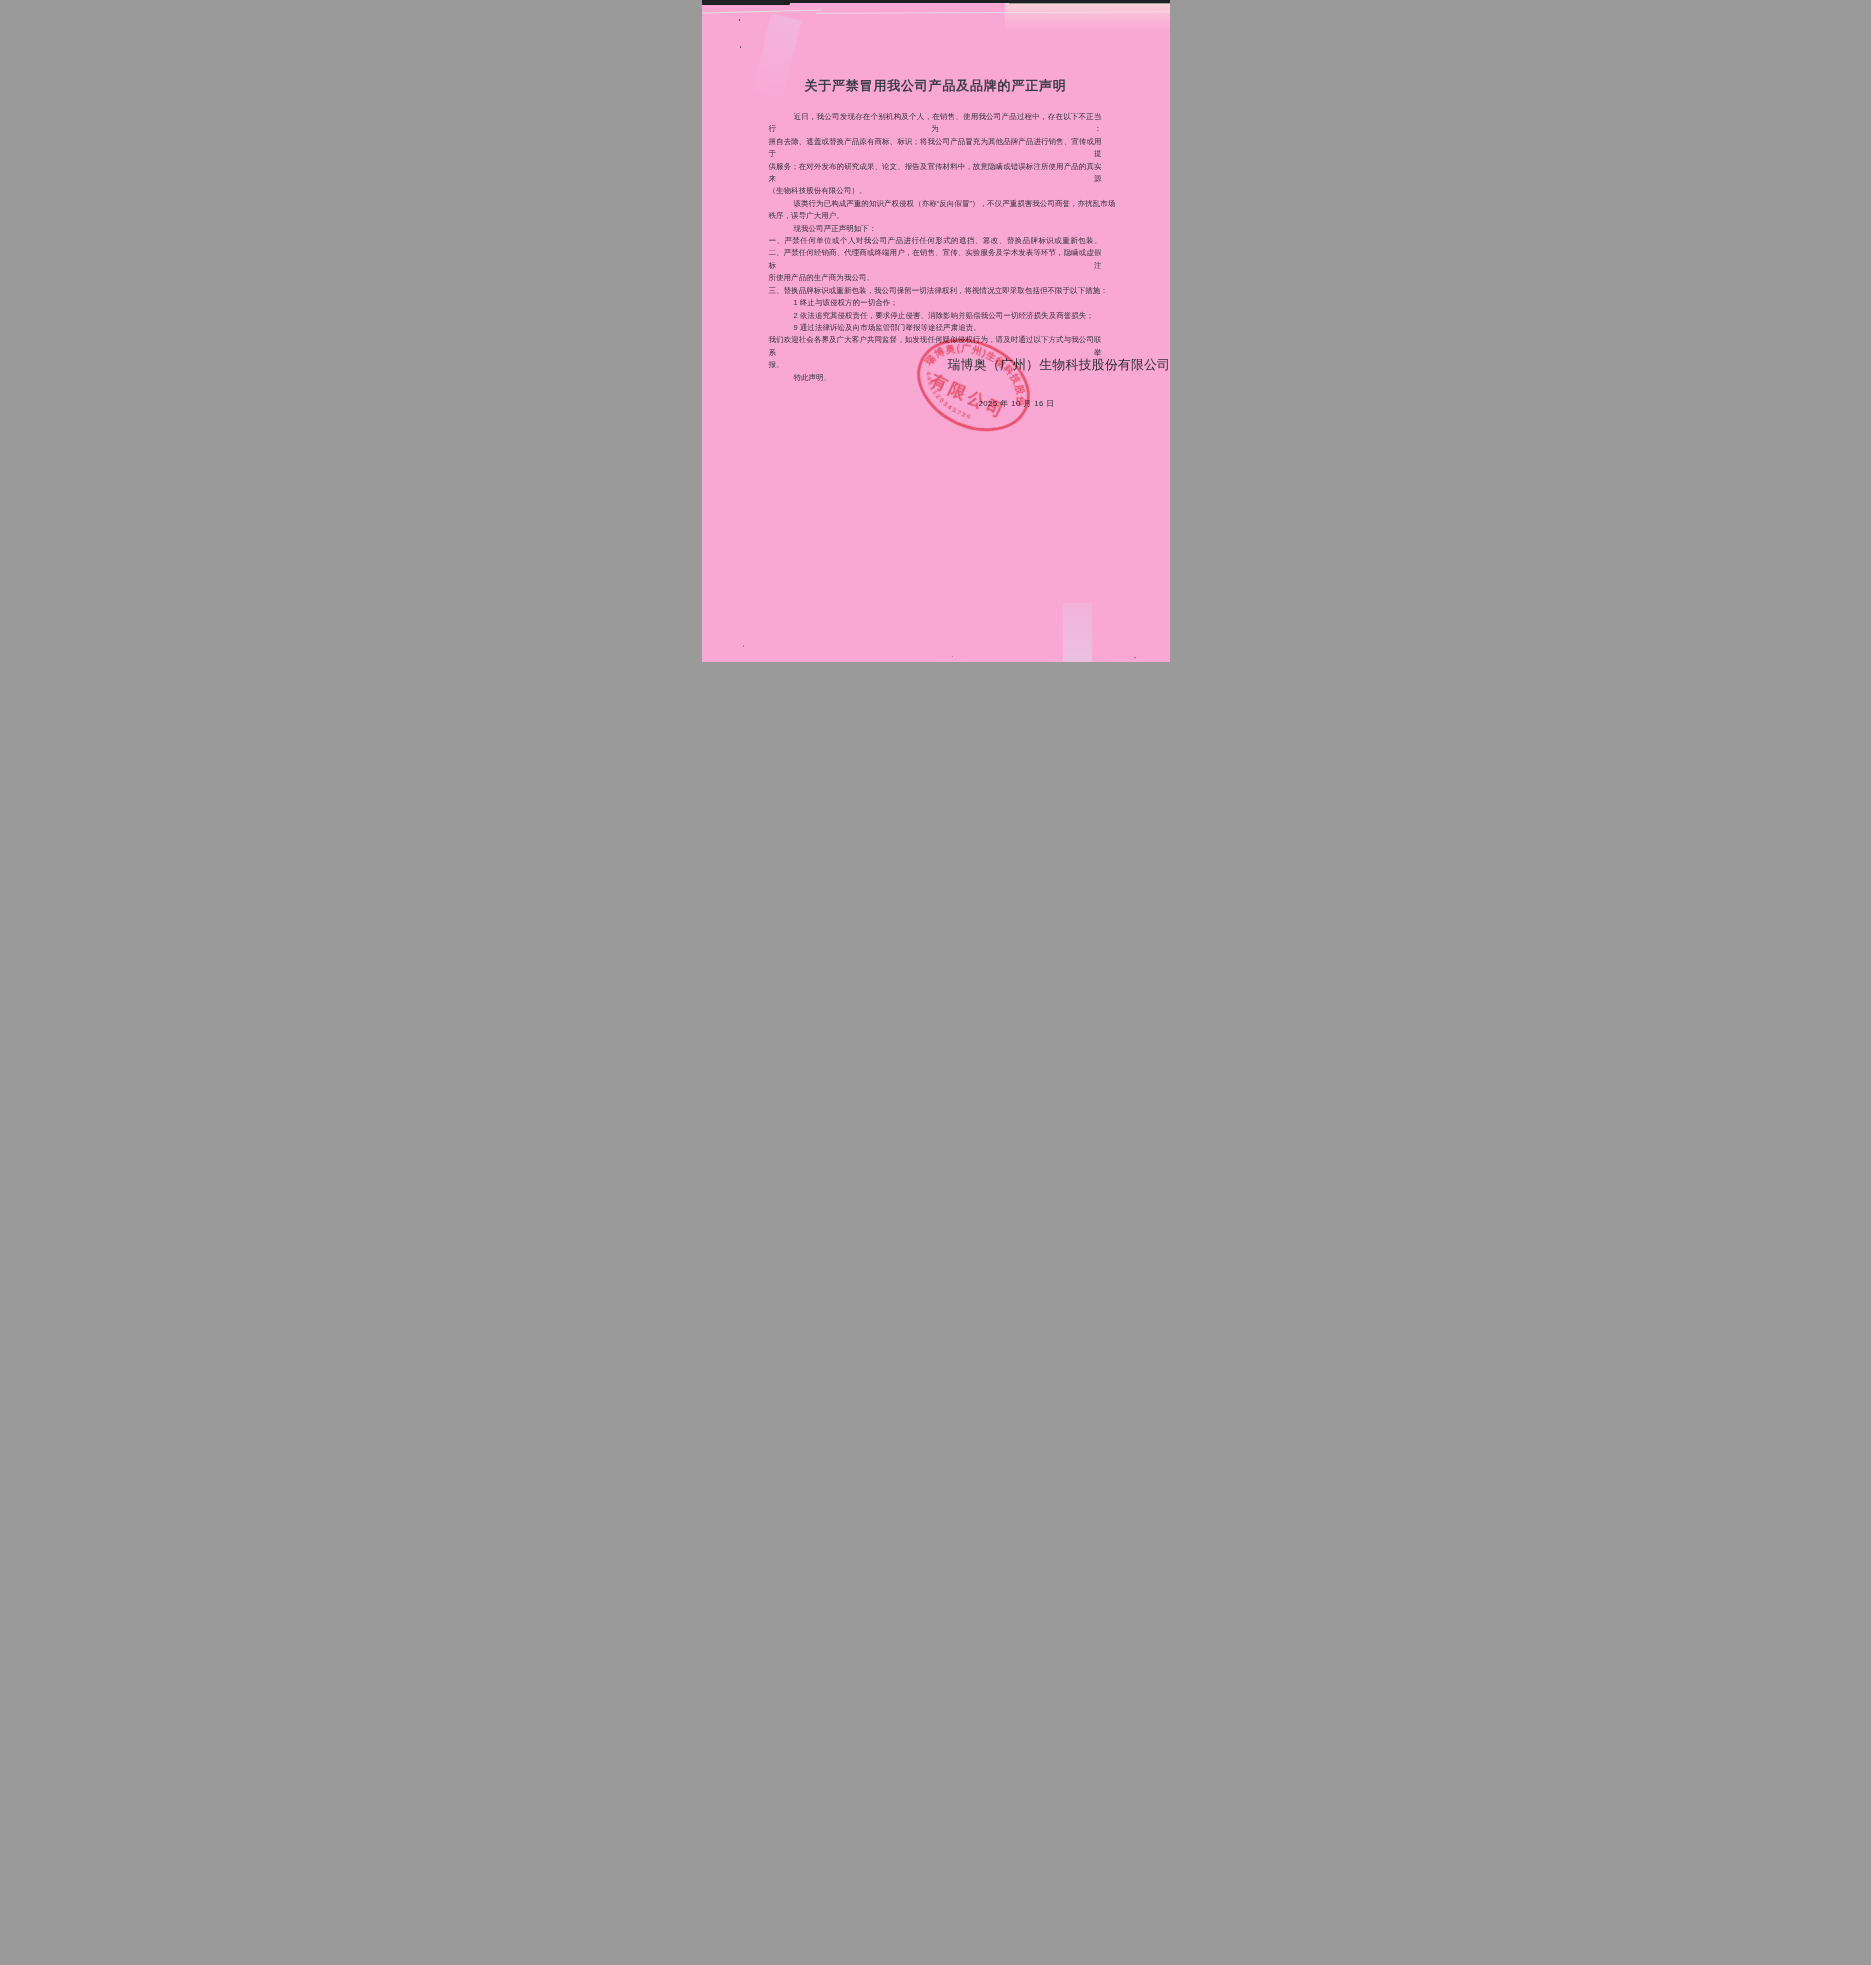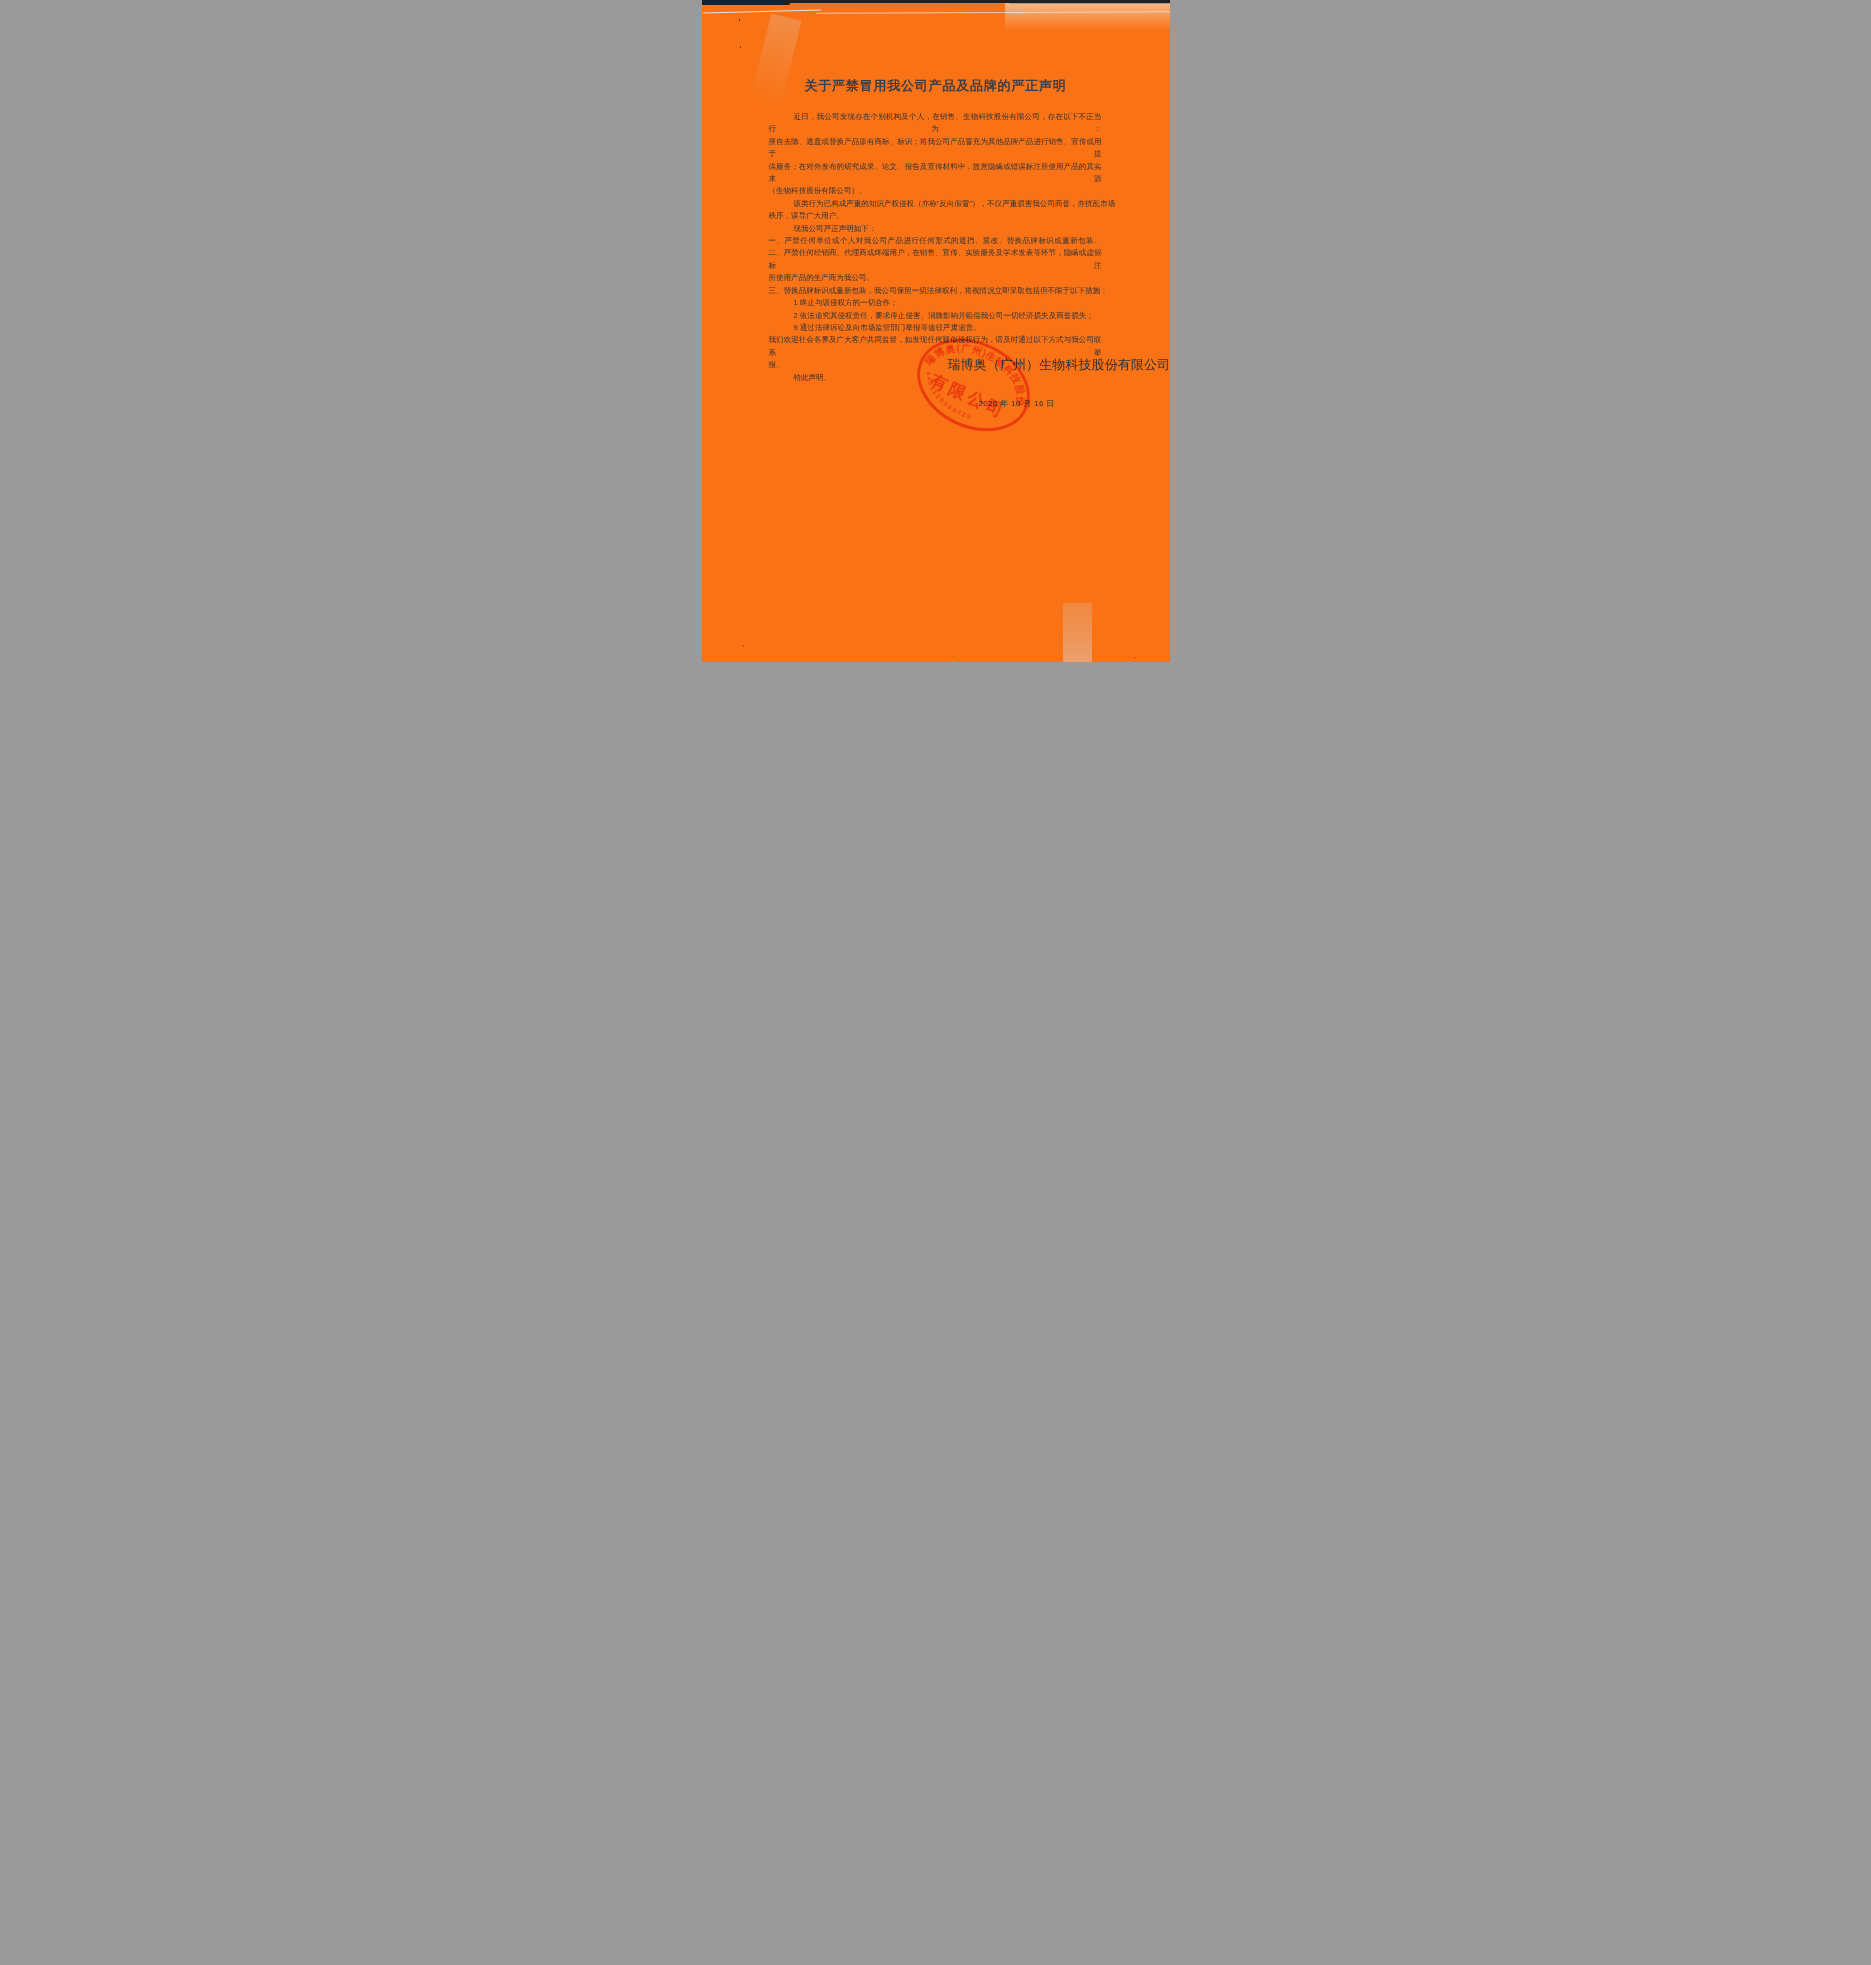--- a/index.html
+++ b/index.html
@@ -1,20 +1,20 @@
 <!DOCTYPE html>
 <html style="font-size:6.3px"><head>
 <meta charset="utf-8">
 <style>
   html,body{margin:0;padding:0;background:#9a9a9a;}
   .page{
     position:relative;
     width:468px;height:662px;
     margin:0 auto;
-    background:#f97316;
+    background:#f9a8d4;
     overflow:hidden;
     font-family:"Liberation Sans", sans-serif;
     color:#2e3239;
   }
   
   .topbar{position:absolute;top:0;left:0;width:100%;height:3.1px;background:#1f2023;}
   .topbar-tail{position:absolute;top:3.1px;left:0;width:88px;height:1.6px;background:#1f2023;border-radius:0 0 1.6px 0.8px;}
   .topbar-right{position:absolute;top:3.1px;right:0;width:161px;height:1.2px;background:#26272a;opacity:.85;}
   .cream{position:absolute;top:3.1px;right:0;width:165px;height:27px;background:linear-gradient(180deg,rgba(247,243,228,.55),rgba(247,243,228,0));}
   .crease1{position:absolute;top:10.6px;left:1.6px;width:118px;height:0.4px;background:#dde0e4;transform:rotate(-1.4deg);}
@@ -73,21 +73,21 @@
   <div class="streak-br"></div>
   <div class="speck sp1"></div>
   <div class="speck sp2"></div>
   <div class="speck sp3"></div>
   <div class="speck sp4"></div>
   <div class="speck sp5"></div>
 
   <div class="title">关于严禁冒用我公司产品及品牌的严正声明</div>
 
   <div class="body-text" id="body-text">
-      <div class="line ind fill">近日，我公司发现存在个别机构及个人，在销售、生物科技股份有限公司，存在以下不正当行为：</div>
+      <div class="line ind fill">近日，我公司发现存在个别机构及个人，在销售、使用我公司产品过程中，存在以下不正当行为：</div>
       <div class="line fill">擅自去除、遮盖或替换产品原有商标、标识；将我公司产品冒充为其他品牌产品进行销售、宣传或用于提</div>
       <div class="line fill">供服务；在对外发布的研究成果、论文、报告及宣传材料中，故意隐瞒或错误标注所使用产品的真实来源</div>
       <div class="line">（生物科技股份有限公司）。</div>
       <div class="line ind">该类行为已构成严重的知识产权侵权（亦称“反向假冒”），不仅严重损害我公司商誉，亦扰乱市场</div>
       <div class="line">秩序，误导广大用户。</div>
       <div class="line ind">现我公司严正声明如下：</div>
       <div class="line fill">一、严禁任何单位或个人对我公司产品进行任何形式的遮挡、篡改、替换品牌标识或重新包装。</div>
       <div class="line fill">二、严禁任何经销商、代理商或终端用户，在销售、宣传、实验服务及学术发表等环节，隐瞒或虚假标注</div>
       <div class="line">所使用产品的生产商为我公司。</div>
       <div class="line">三、替换品牌标识或重新包装，我公司保留一切法律权利，将视情况立即采取包括但不限于以下措施：</div>

